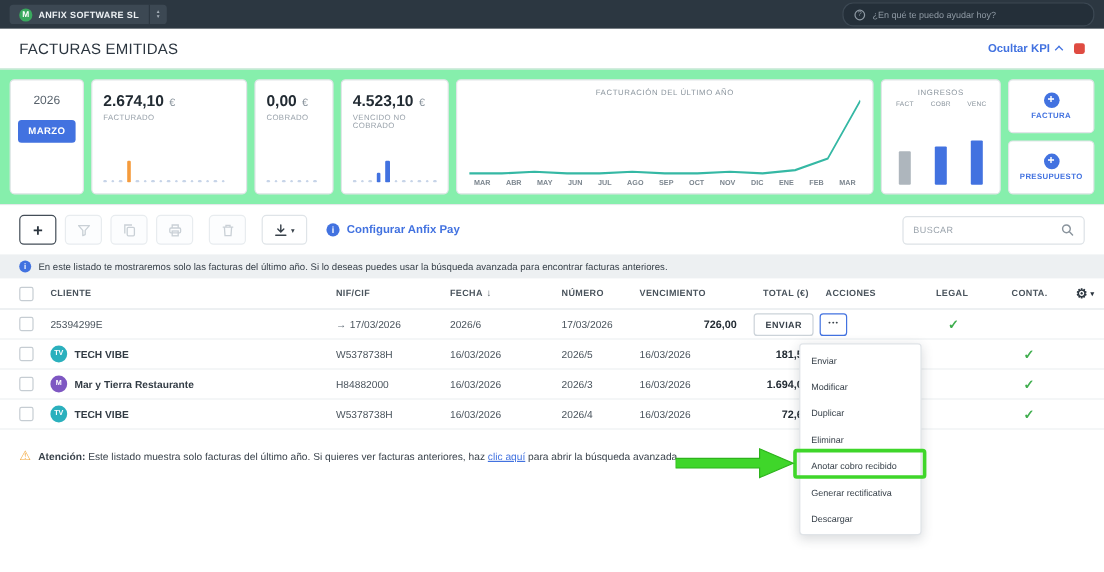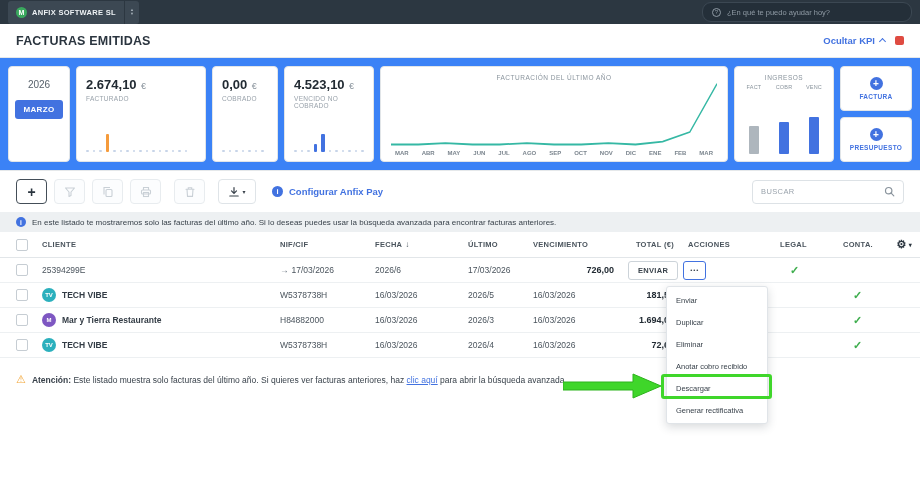--- a/index.html
+++ b/index.html
@@ -6,40 +6,40 @@
     --accent-blue:#4272e0; --annot-green:#3fd62a; --check-green:#3fae4e;
     --orange-bar:#f59b3c; --teal-line:#35b8a4; --bar-gray:#aeb6bd; --bar-blue:#4272e0;
   }
   *{box-sizing:border-box;margin:0;padding:0}
   html,body{width:920px;height:477px}
   body{font-family:"Liberation Sans",sans-serif;background:#fff;position:relative;overflow:hidden;color:#39424b}
   button{font-family:inherit;cursor:pointer}
 
   
   .topbar{height:24px;background:#2c3741;display:flex;align-items:center;justify-content:space-between;padding:0 8px}
-  .company{display:flex;align-items:center;background:#3c4853;border-radius:3px;height:23px;cursor:pointer}
+  .company{display:flex;align-items:center;background:#3c4853;border-radius:3px;height:16px;cursor:pointer}
   .company-left{display:flex;align-items:center;gap:5px;padding:0 8px}
   .avatar-xs{width:11px;height:11px;border-radius:50%;background:#3aa95e;color:#fff;font-size:7px;font-weight:bold;display:flex;align-items:center;justify-content:center}
   .company-name{color:#eef2f5;font-size:7.5px;font-weight:bold;letter-spacing:.3px}
   .company-caret{width:15px;height:100%;border-left:1px solid #2c3741;display:flex;flex-direction:column;align-items:center;justify-content:center;color:#a7b1ba;font-size:4px;line-height:4px}
   .help{display:flex;align-items:center;gap:6px;background:#242f39;border:1px solid #3c4853;border-radius:9px;height:20px;width:210px;padding:0 9px}
   .help-q{width:9px;height:9px;border:1px solid #8f9aa4;border-radius:50%;color:#8f9aa4;font-size:6px;display:flex;align-items:center;justify-content:center;flex:none}
   .help input{flex:1;border:none;outline:none;background:transparent;font-size:7.5px;color:#c6cdd3}
   .help input::placeholder{color:#8f9aa4}
 
   
   .pagehead{height:33px;display:flex;align-items:center;justify-content:space-between;padding:0 16px;background:#fff}
-  .page-title{font-size:12.5px;font-weight:bold;color:#2b353f;letter-spacing:.2px}
+  .page-title{font-size:12.5px;font-weight:normal;color:#2b353f;letter-spacing:.2px}
   .head-right{display:flex;align-items:center;gap:10px}
   .hide-kpi{display:flex;align-items:center;gap:5px;color:var(--accent-blue);font-size:9.5px;font-weight:bold;cursor:pointer}
   .chev-up{width:5px;height:5px;border-left:1.5px solid var(--accent-blue);border-top:1.5px solid var(--accent-blue);transform:rotate(45deg);margin-top:2px}
   .red-ico{width:9px;height:9px;background:#df4b41;border-radius:2px}
 
   
-  .kpis{background:#3b82f6;border-top:1px solid #e5e8ea;border-bottom:1px solid #e5e8ea;padding:8px;display:flex;gap:6px;height:114px}
+  .kpis{background:#86efac;border-top:1px solid #e5e8ea;border-bottom:1px solid #e5e8ea;padding:8px;display:flex;gap:6px;height:114px}
   .card{background:#fff;border:1px solid #e1e5e8;border-radius:4px;position:relative}
   .card-month{width:62px;display:flex;flex-direction:column;align-items:center;padding-top:12px;gap:10px}
   .year{font-size:10px;color:#57616b}
   .month-btn{background:var(--accent-blue);color:#fff;font-size:8px;font-weight:bold;padding:5px 9px;border-radius:3px;letter-spacing:.3px;border:none}
   .card-val{padding:8px 9px}
   .v-fact{width:130px}.v-cob{width:66px}.v-ven{width:90px}
   .kpi-value{font-size:13px;font-weight:bold;color:#222b33}
   .kpi-cur{font-size:9px;color:#8a949d;font-weight:normal}
   .kpi-label{font-size:6.5px;color:#98a1aa;margin-top:2px;letter-spacing:.3px}
   .spark{position:absolute;left:9px;right:9px;bottom:9px;height:26px;display:flex;align-items:flex-end;gap:4px;overflow:hidden}
@@ -307,21 +307,21 @@
 <div class="notice">
   <span class="info-dot">i</span>
   <span>En este listado te mostraremos solo las facturas del último año. Si lo deseas puedes usar la búsqueda avanzada para encontrar facturas anteriores.</span>
 </div>
 
 <div class="thead">
   <span class="cb"></span>
   <span>CLIENTE</span>
   <span>NIF/CIF</span>
   <span><span>FECHA</span><span class="sort-arrow">↓</span></span>
-  <span>ÚLTIMO</span>
+  <span>NÚMERO</span>
   <span>VENCIMIENTO</span>
   <span class="th-total">TOTAL (€)</span>
   <span>ACCIONES</span>
   <span>LEGAL</span>
   <span>CONTA.</span>
   <span class="th-gear">
       <span>⚙</span>
       <span class="caret-sm">▾</span>
     </span>
 </div>
@@ -392,23 +392,24 @@
   </div>
   </div>
 
 <div class="warning">
   <span class="warn-ico">⚠</span>
   <span><b>Atención:</b><span> Este listado muestra solo facturas del último año. Si quieres ver facturas anteriores, haz </span><span class="link">clic aquí</span><span> para abrir la búsqueda avanzada.</span></span>
 </div>
 
 <div class="ctx-menu">
     <div class="menu-item">Enviar</div>
+    <div class="menu-item">Modificar</div>
     <div class="menu-item">Duplicar</div>
     <div class="menu-item">Eliminar</div>
     <div class="menu-item">Anotar cobro recibido</div>
+    <div class="menu-item">Generar rectificativa</div>
     <div class="menu-item">Descargar</div>
-    <div class="menu-item">Generar rectificativa</div>
   </div>
 
 <div class="hl-box"></div>
 <svg class="annot-arrow" width="100" height="28" viewBox="0 0 100 28">
   <path d="M0 10 L70 10 L70 2 L98 14 L70 26 L70 18 L0 18 Z" style="fill:var(--annot-green)" stroke="#2db31c" stroke-width="1"></path>
 </svg>
 
 </body></html>

